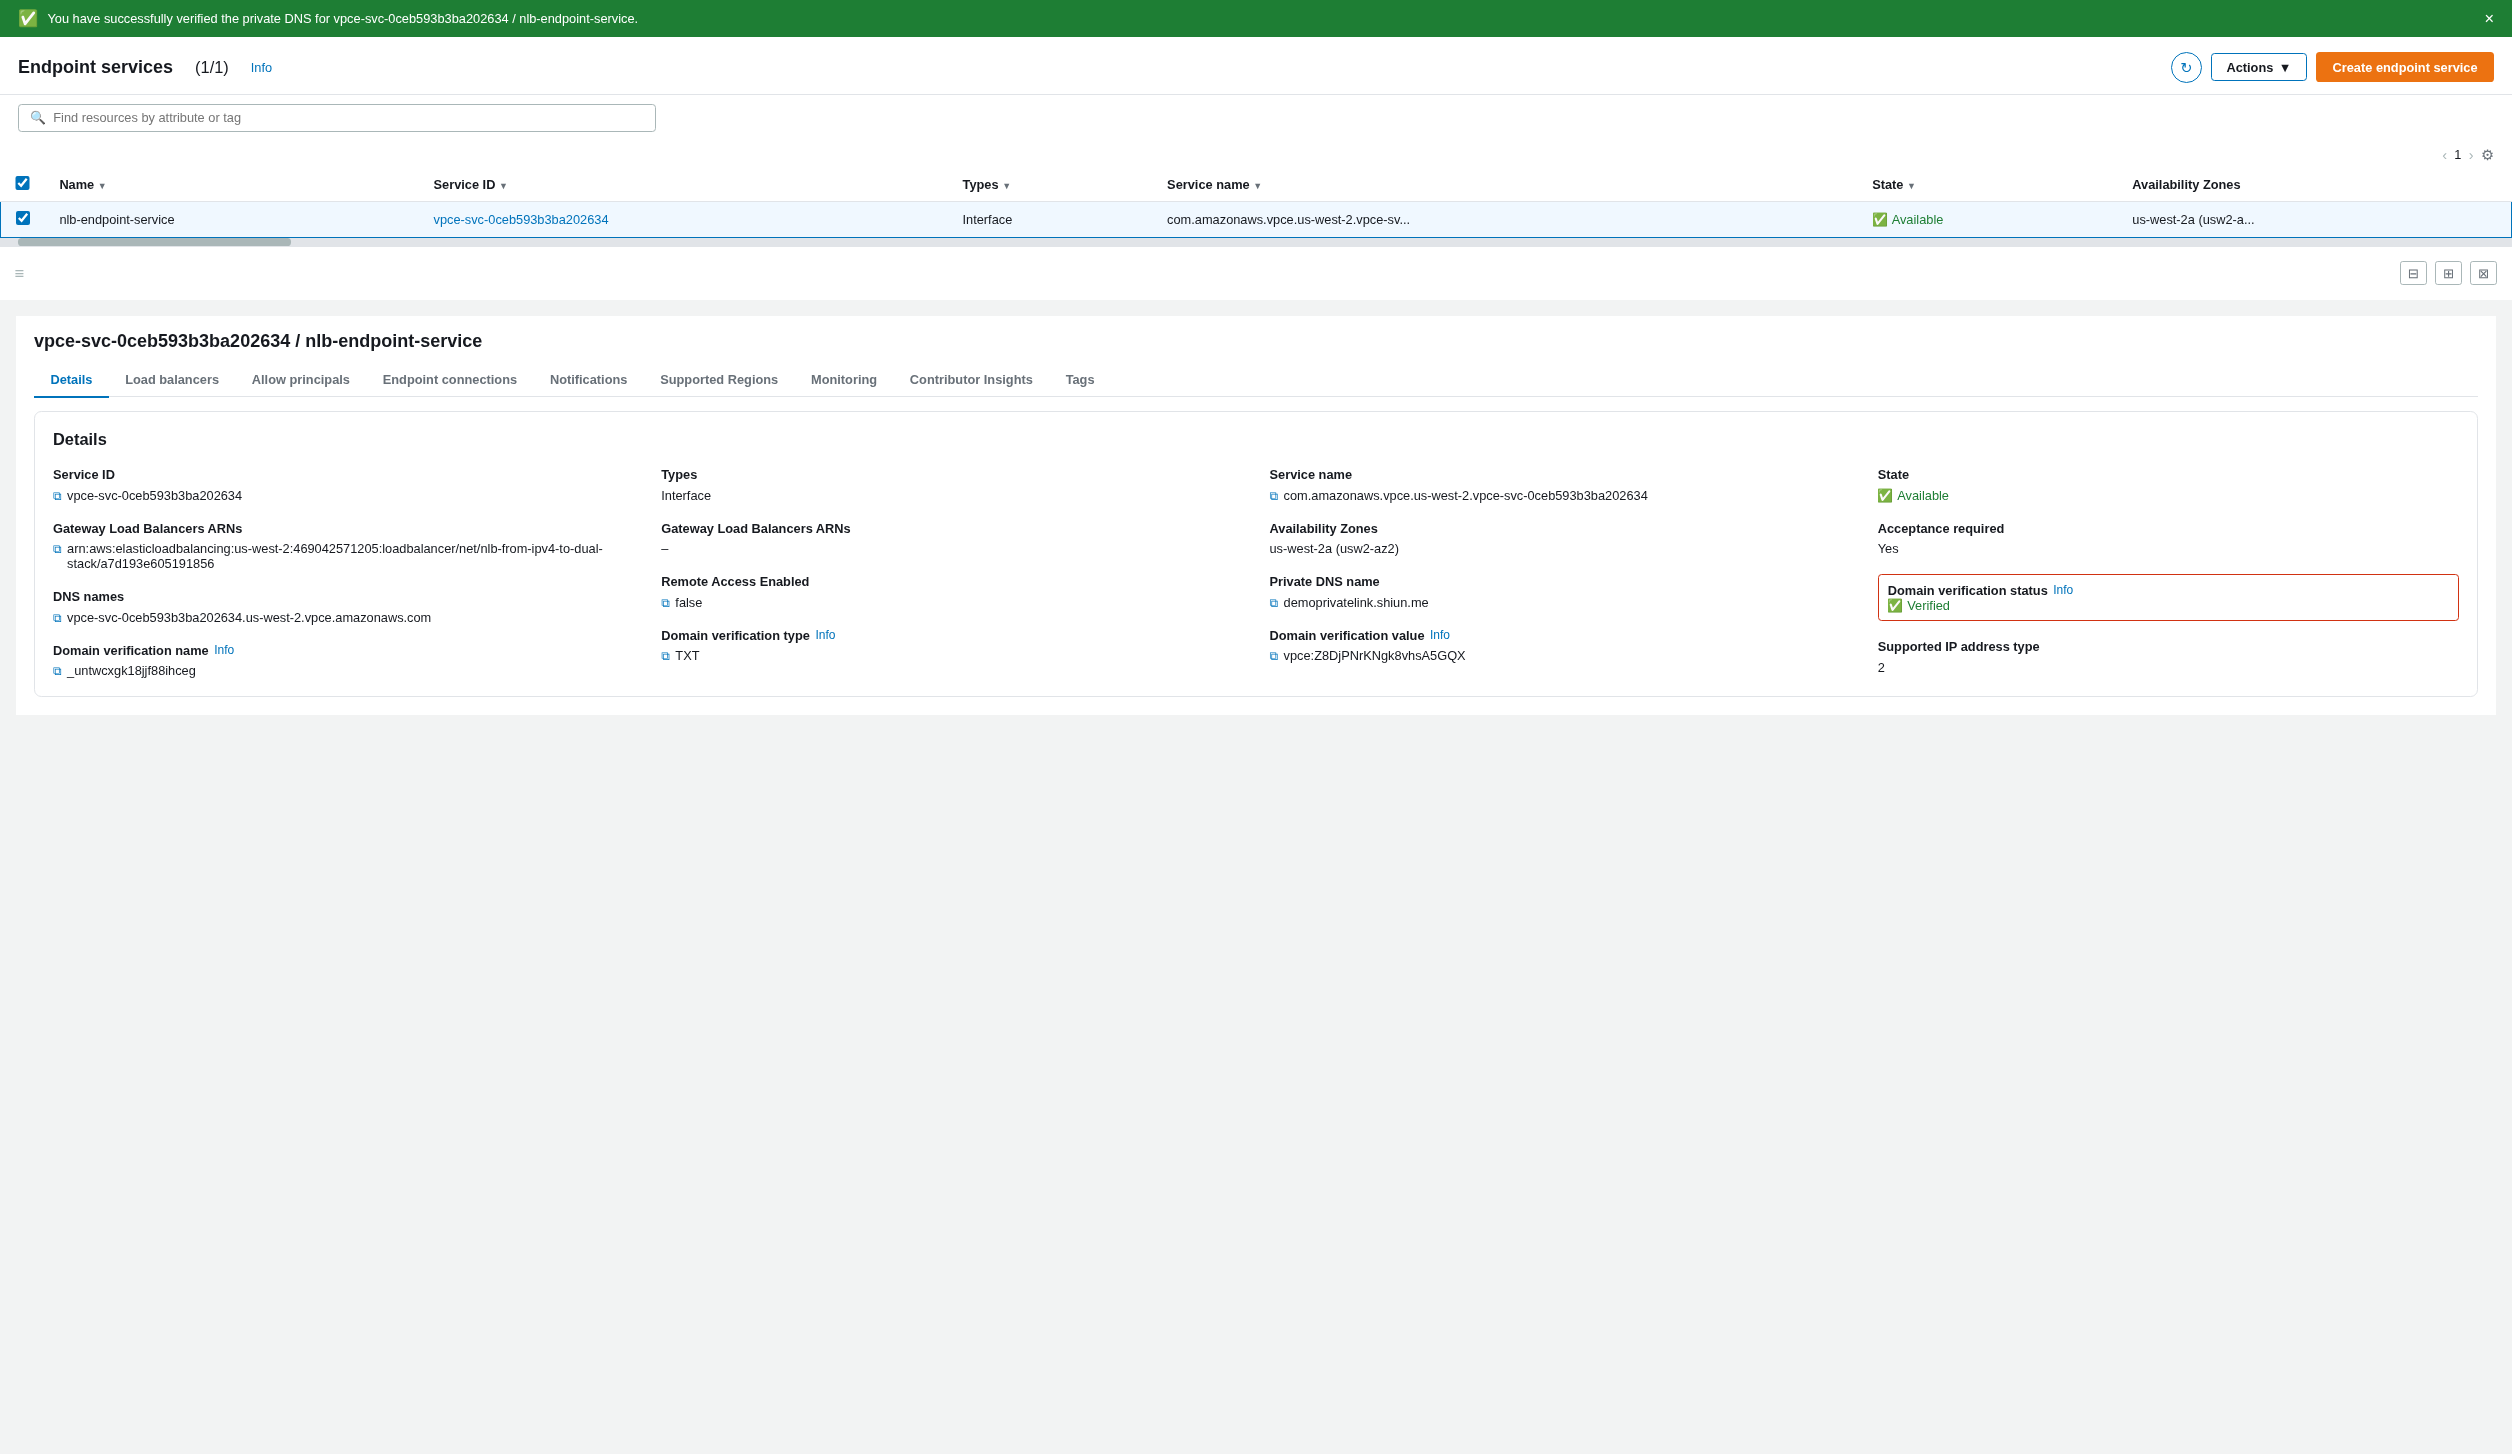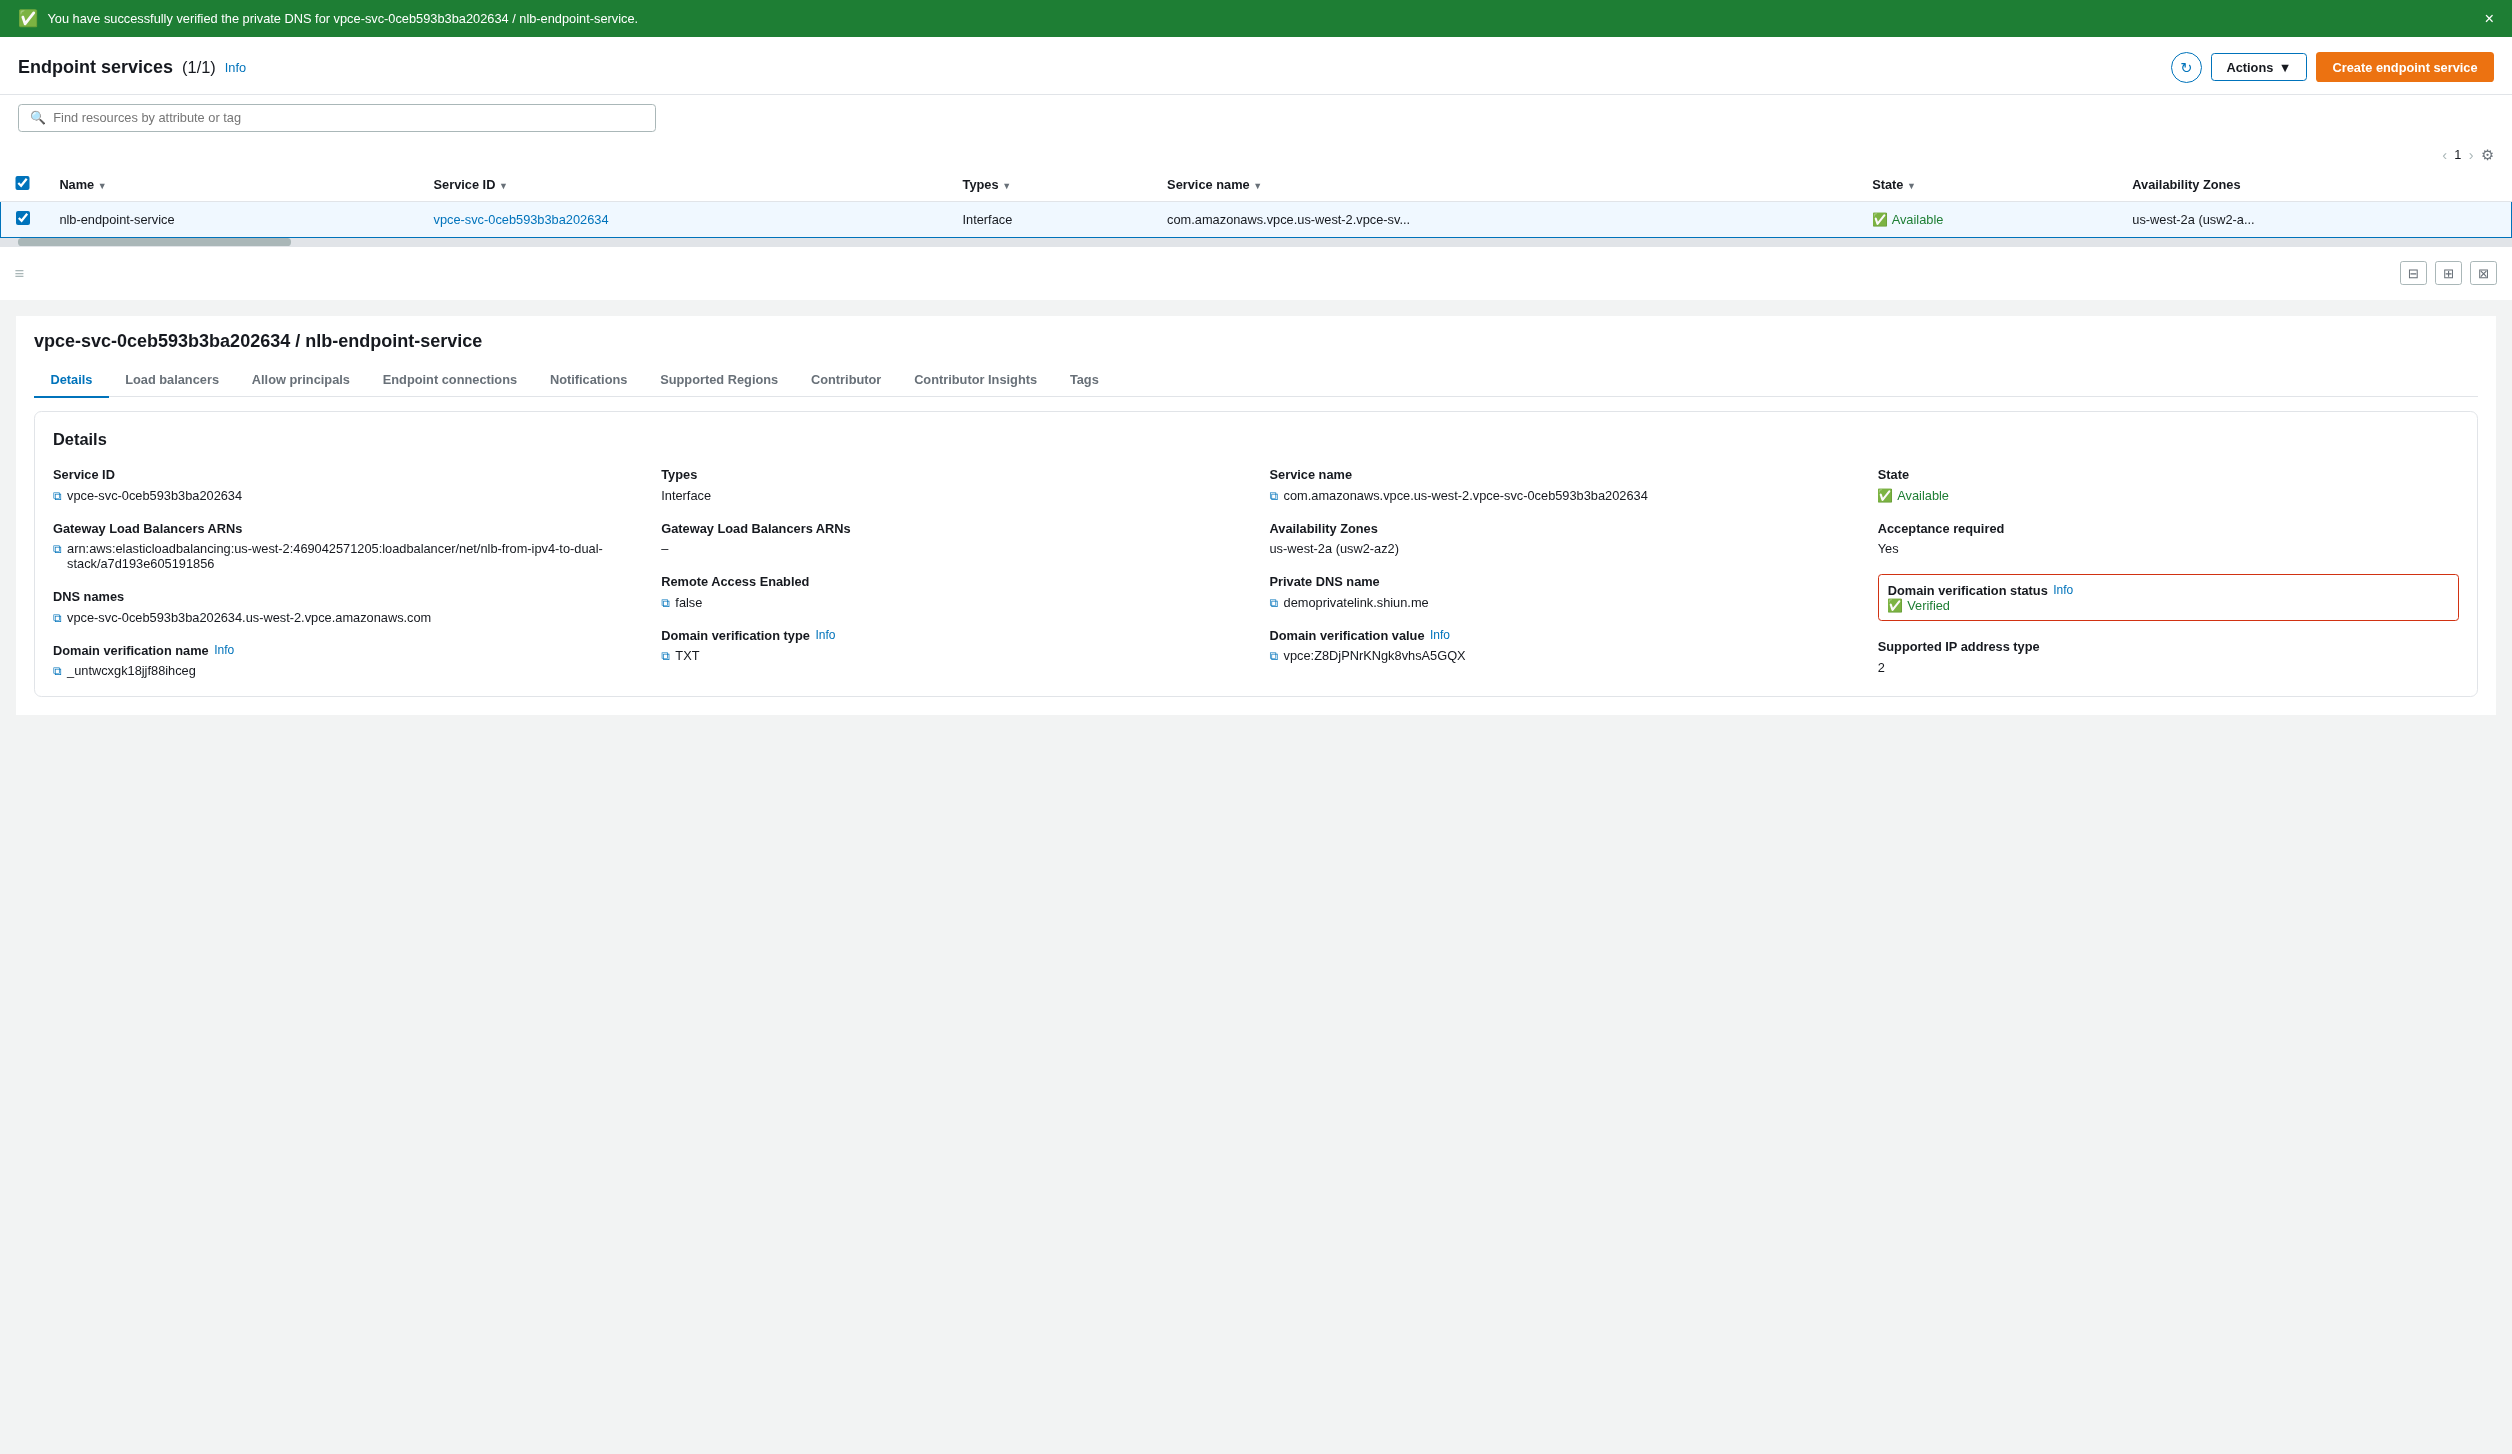--- a/index.html
+++ b/index.html
@@ -29,21 +29,21 @@
       display: flex;
       align-items: center;
       justify-content: space-between;
       margin-bottom: 11px;
     }
     .page-title {
       font-size: 18px;
       font-weight: 700;
       display: flex;
       align-items: center;
-      gap: 9px;
+      gap: 22px;
     }
     .page-title .count { font-weight: 400; font-size: 16.4px; }
     .info-link { color: #0073bb; text-decoration: none; font-size: 12.8px; font-weight: 400; }
     .header-actions { display: flex; align-items: center; gap: 9px; }
     .refresh-btn {
       width: 31px; height: 31px; border-radius: 50%; border: 1.8px solid #0073bb;
       background: white; cursor: pointer; display: flex; align-items: center; justify-content: center; color: #0073bb; font-size: 14.6px;
     }
     .actions-btn {
       border: 1.8px solid #0073bb; background: white; color: #16191f; padding: 5.5px 14.6px;
@@ -240,21 +240,21 @@
 <div class="detail-section">
   <div class="service-breadcrumb">vpce-svc-0ceb593b3ba202634 / nlb-endpoint-service</div>
 
   <div class="tabs">
     <a class="tab active">Details</a>
     <a class="tab">Load balancers</a>
     <a class="tab">Allow principals</a>
     <a class="tab">Endpoint connections</a>
     <a class="tab">Notifications</a>
     <a class="tab">Supported Regions</a>
-    <a class="tab">Contributor</a>
+    <a class="tab">Monitoring</a>
     <a class="tab">Contributor Insights</a>
     <a class="tab">Tags</a>
   </div>
 
   <div class="details-card">
     <div class="details-card-title">Details</div>
     <div class="details-grid">
 
       <div style="display:flex;flex-direction:column;gap:18px;">
         <div class="detail-field">

